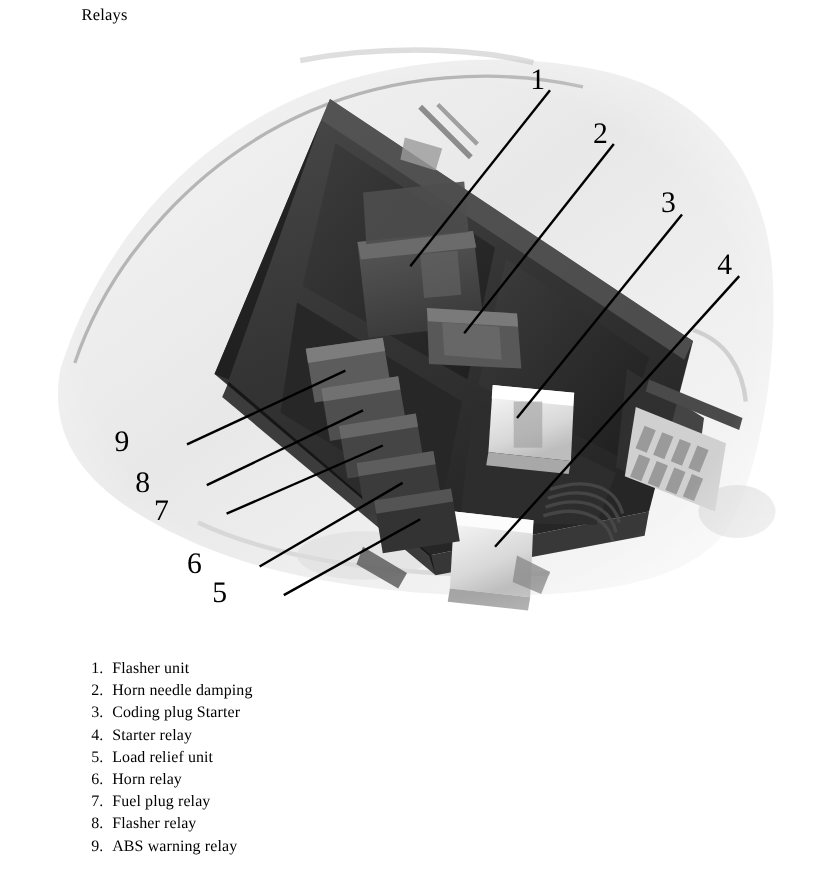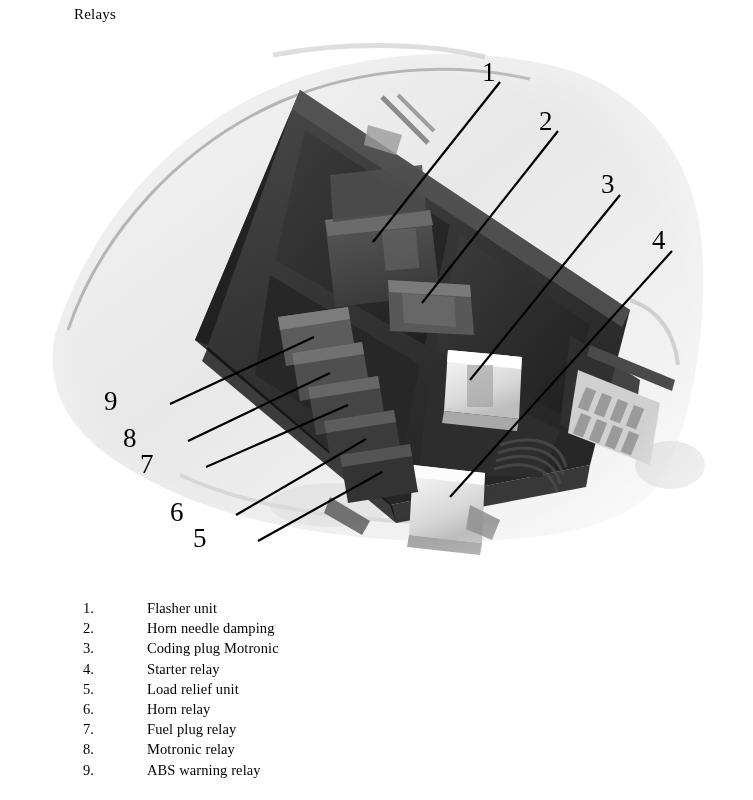--- a/index.html
+++ b/index.html
@@ -48,21 +48,20 @@
     letter-spacing: 0.1px;
   }
   .legend-num {
     width: 24px;
     text-align: right;
     padding-right: 8px;
     flex: 0 0 auto;
   }
   .legend-label {
     flex: 1 1 auto;
-    margin-left: 45px;
   }
 </style>
 </head>
 <body>
 
 <div class="page-title">Relays</div>
 
 <div class="figure">
   <svg width="700" height="545" viewBox="0 0 700 545" xmlns="http://www.w3.org/2000/svg">
     <defs>
@@ -222,39 +221,39 @@
   <div class="legend-item">
     <span class="legend-num">1.</span>
     <span class="legend-label">Flasher unit</span>
   </div>
   <div class="legend-item">
     <span class="legend-num">2.</span>
     <span class="legend-label">Horn needle damping</span>
   </div>
   <div class="legend-item">
     <span class="legend-num">3.</span>
-    <span class="legend-label">Coding plug Motronic</span>
+    <span class="legend-label">Coding plug Starter</span>
   </div>
   <div class="legend-item">
     <span class="legend-num">4.</span>
     <span class="legend-label">Starter relay</span>
   </div>
   <div class="legend-item">
     <span class="legend-num">5.</span>
     <span class="legend-label">Load relief unit</span>
   </div>
   <div class="legend-item">
     <span class="legend-num">6.</span>
     <span class="legend-label">Horn relay</span>
   </div>
   <div class="legend-item">
     <span class="legend-num">7.</span>
     <span class="legend-label">Fuel plug relay</span>
   </div>
   <div class="legend-item">
     <span class="legend-num">8.</span>
-    <span class="legend-label">Motronic relay</span>
+    <span class="legend-label">Flasher relay</span>
   </div>
   <div class="legend-item">
     <span class="legend-num">9.</span>
     <span class="legend-label">ABS warning relay</span>
   </div>
 </div>
 
 </body></html>

